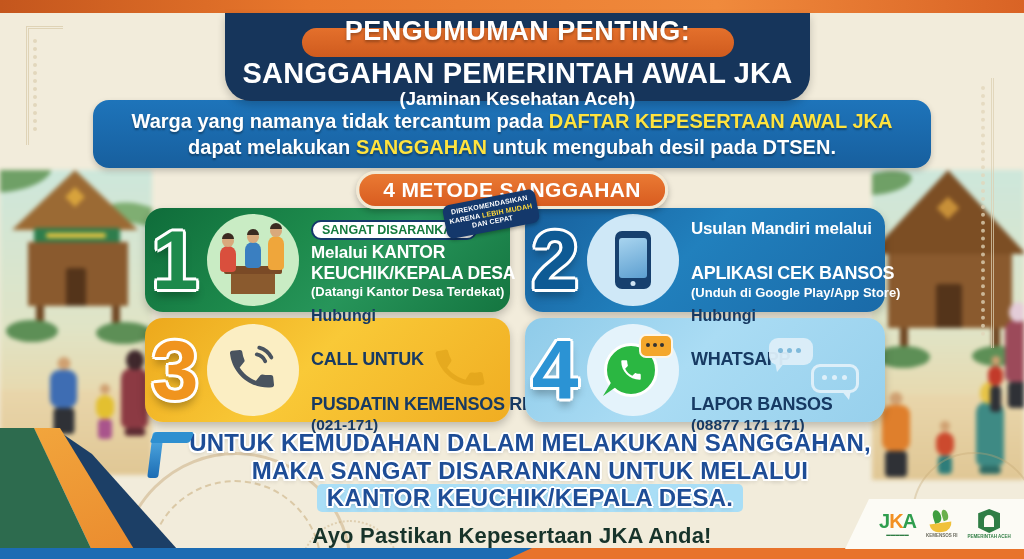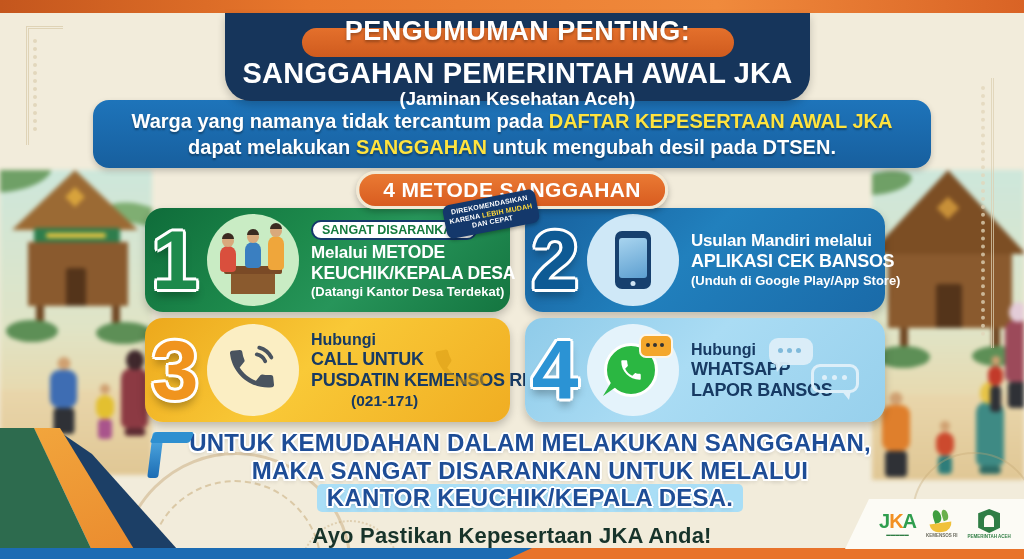--- a/index.html
+++ b/index.html
@@ -131,23 +131,23 @@
   .circ2{background:#cfe8f7;}
   .circ3{background:#fbeec3;}
   .circ4{background:#e4f3fb;}
   .ctext{flex:1;min-width:0;margin-left:12px;white-space:nowrap;}
   .c1 .ctext,.c2 .ctext{color:#fff;}
   .c3 .ctext,.c4 .ctext{color:#173a63;}
   .badge{display:inline-block;background:#fff;color:#157a3e;border:2px solid #14386b;
     border-radius:12px;font-size:12.5px;font-weight:800;padding:1px 9px;margin-bottom:2px;}
   .t1{font-size:17px;line-height:20px;font-weight:600;letter-spacing:-.2px;}
   .xb{font-weight:900;font-size:17.5px;}
-  .big{font-size:18px;font-weight:900;line-height:21px;letter-spacing:-.3px;}
+  .big{font-size:18px;font-weight:900;line-height:21px;letter-spacing:-.3px;margin-top:24px;}
   .tn{font-size:13px;font-weight:700;line-height:16px;margin-top:1px;}
-  .tel{font-size:15.5px;font-weight:800;line-height:19px;margin-left:40px;}
+  .tel{font-size:15.5px;font-weight:800;line-height:19px;}
   .hub{font-size:16px;font-weight:700;line-height:19px;}
 
   
   .desk{position:absolute;left:17px;top:52px;width:58px;height:8px;background:#7a4a26;border-radius:2px;}
   .desk::after{content:"";position:absolute;left:7px;top:8px;width:44px;height:20px;background:#8a5a2e;}
   .pp{position:absolute;width:16px;height:26px;border-radius:8px 8px 4px 4px;}
   .pp::before{content:"";position:absolute;top:-11px;left:2px;width:12px;height:12px;border-radius:50%;background:#d9a97c;}
   .pp::after{content:"";position:absolute;top:-13px;left:2px;width:12px;height:6px;border-radius:6px 6px 0 0;background:#3a2a20;}
   .pp-red{left:13px;top:32px;background:#d94f3d;}
   .pp-blue{left:38px;top:28px;background:#3a7fc1;}
@@ -309,21 +309,21 @@
   <div class="card c1">
     <div class="num n1">1</div>
     <div class="circ circ1">
       <div class="desk"></div>
       <div class="pp pp-red"></div>
       <div class="pp pp-blue"></div>
       <div class="pp pp-org"></div>
     </div>
     <div class="ctext">
       <div class="badge">SANGAT DISARANKAN!</div>
-      <div class="t1" style="white-space:pre-wrap"><span>Melalui </span><span class="xb">METODE</span></div>
+      <div class="t1" style="white-space:pre-wrap"><span>Melalui </span><span class="xb">KANTOR</span></div>
       <div class="t1 xb">KEUCHIK/KEPALA DESA</div>
       <div class="tn">(Datangi Kantor Desa Terdekat)</div>
     </div>
   </div>
 
   <div class="reco">
     <div>DIREKOMENDASIKAN</div>
     <div><span>KARENA</span><span class="yl2"> LEBIH MUDAH</span></div>
     <div class="yl2">DAN CEPAT</div>
   </div>
@@ -367,20 +367,21 @@
         <svg class="wa-ph" width="26" height="26" viewBox="0 0 24 24">
           <path fill="#ffffff" d="M6.62 10.79c1.44 2.83 3.76 5.14 6.59 6.59l2.2-2.21c.27-.27.67-.36 1.02-.24 1.12.37 2.33.57 3.57.57.55 0 1 .45 1 1V20c0 .55-.45 1-1 1-9.39 0-17-7.61-17-17 0-.55.45-1 1-1h3.5c.55 0 1 .45 1 1 0 1.25.2 2.45.57 3.57.11.35.03.74-.25 1.02l-2.2 2.2z"></path>
         </svg>
       </div>
       <div class="wabb"></div>
     </div>
     <div class="ctext">
       <div class="hub">Hubungi</div>
       <div class="big">WHATSAPP</div>
       <div class="big">LAPOR BANSOS</div>
+      <div class="tel">(08877 171 171)</div>
     </div>
     <div class="bub bub1"></div>
     <div class="bub bub2"></div>
   </div>
 
   <div class="emph">
     <div class="quote"></div>
     <div class="el">UNTUK KEMUDAHAN DALAM MELAKUKAN SANGGAHAN,</div>
     <div class="el">MAKA SANGAT DISARANKAN UNTUK MELALUI</div>
     <div class="el"><span class="hl">KANTOR KEUCHIK/KEPALA DESA.</span></div>

